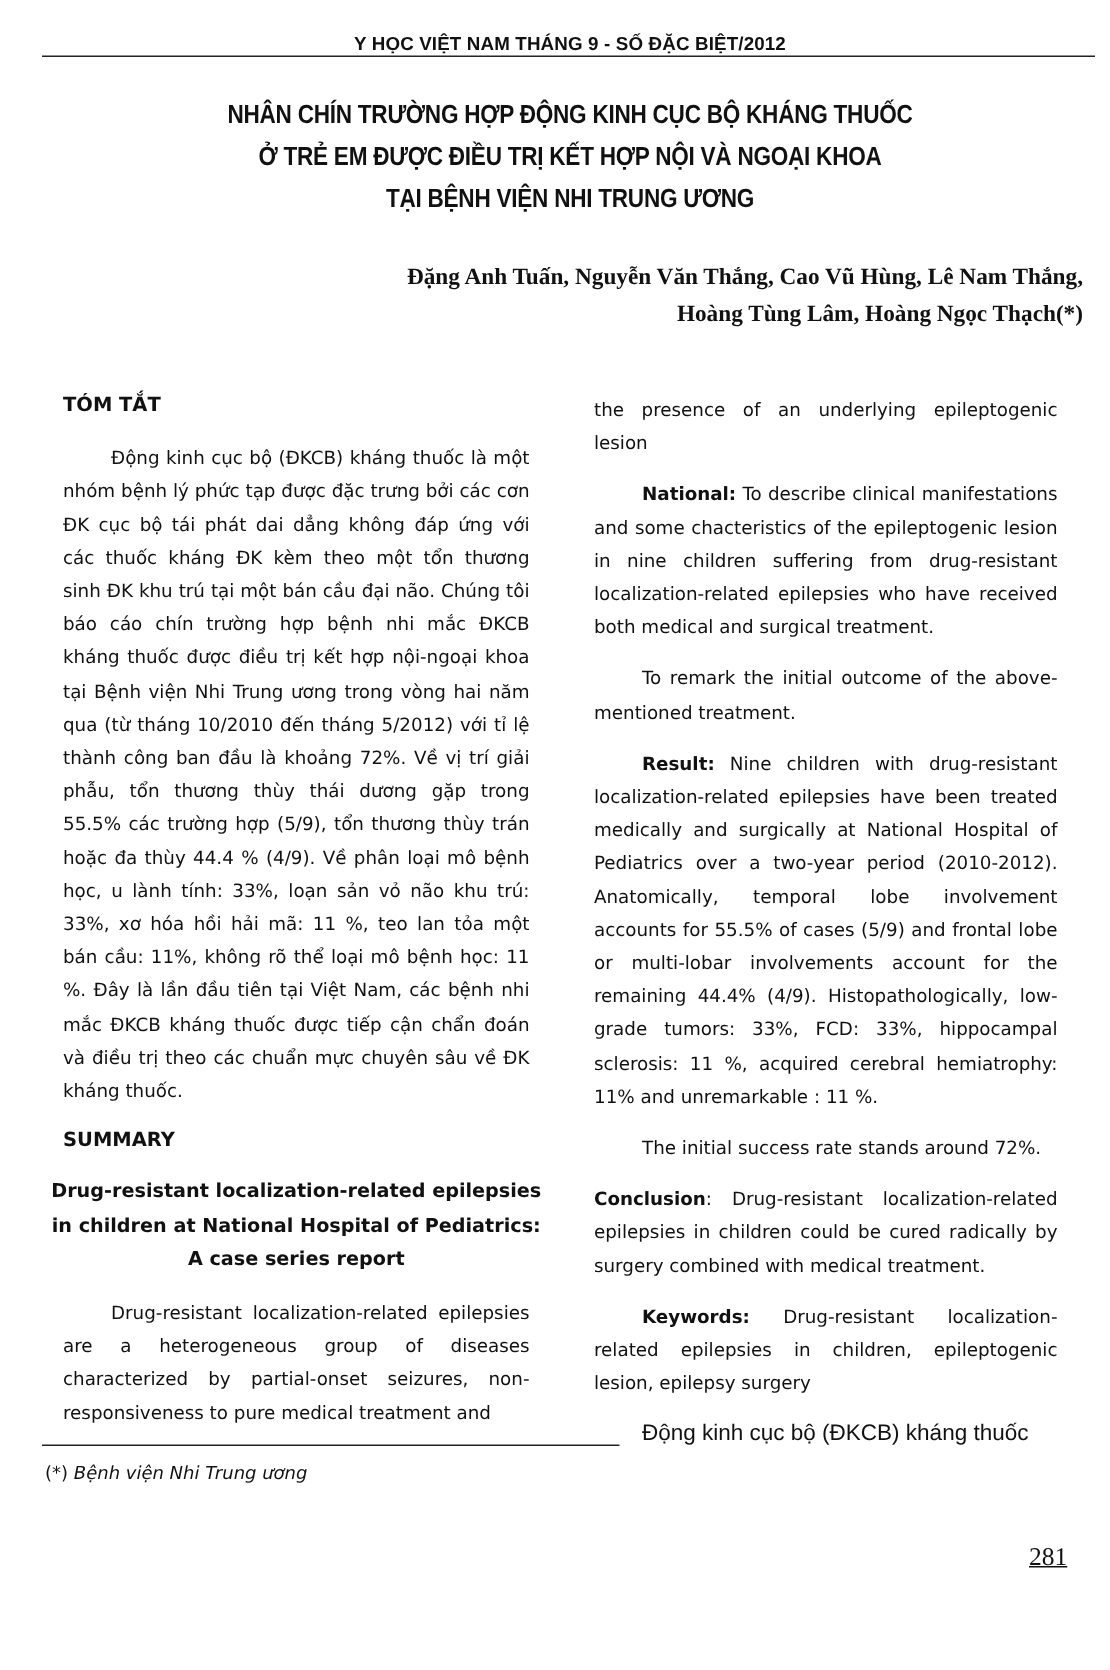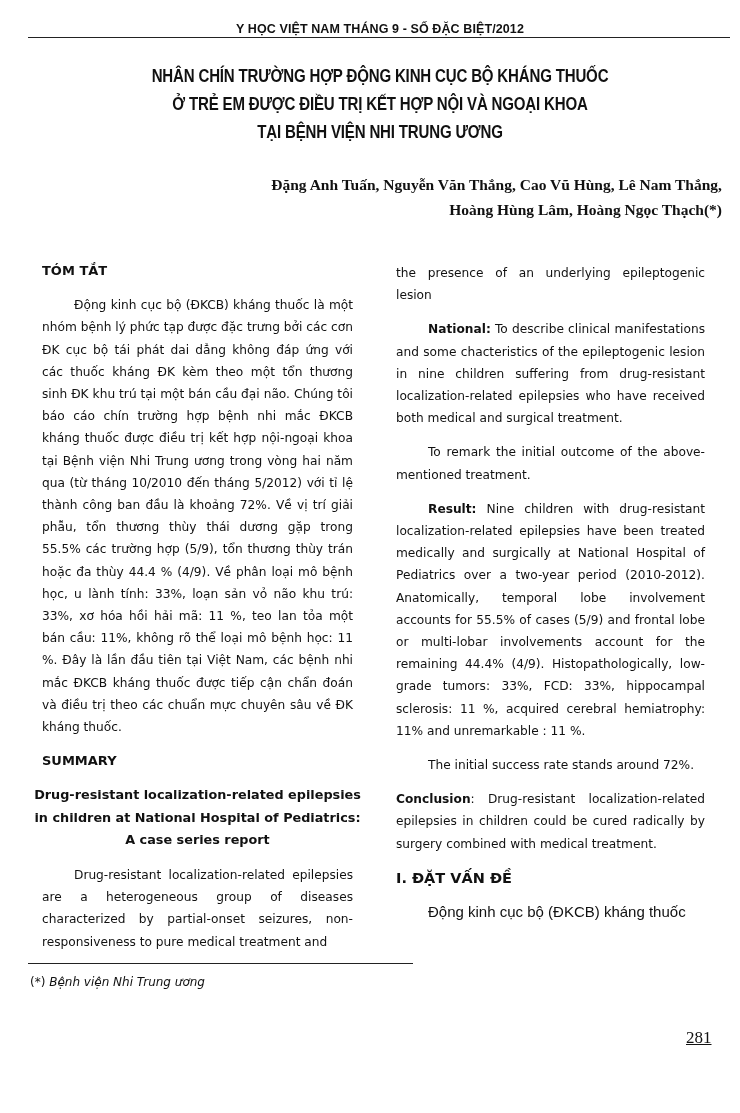--- a/index.html
+++ b/index.html
@@ -45,41 +45,41 @@
 <div class="head-rule"></div>
 
 <div class="title">
   <div>NHÂN CHÍN TRƯỜNG HỢP ĐỘNG KINH CỤC BỘ KHÁNG THUỐC</div>
   <div>Ở TRẺ EM ĐƯỢC ĐIỀU TRỊ KẾT HỢP NỘI VÀ NGOẠI KHOA</div>
   <div>TẠI BỆNH VIỆN NHI TRUNG ƯƠNG</div>
 </div>
 
 <div class="authors">
   <div>Đặng Anh Tuấn, Nguyễn Văn Thắng, Cao Vũ Hùng, Lê Nam Thắng,</div>
-  <div>Hoàng Hùng Lâm, Hoàng Ngọc Thạch(*)</div>
+  <div>Hoàng Tùng Lâm, Hoàng Ngọc Thạch(*)</div>
 </div>
 
 <div class="col col-left">
   <p class="h sec-tomtat">TÓM TẮT</p>
   <p class="indent">Động kinh cục bộ (ĐKCB) kháng thuốc là một nhóm bệnh lý phức tạp được đặc trưng bởi các cơn ĐK cục bộ tái phát dai dẳng không đáp ứng với các thuốc kháng ĐK kèm theo một tổn thương sinh ĐK khu trú tại một bán cầu đại não. Chúng tôi báo cáo chín trường hợp bệnh nhi mắc ĐKCB kháng thuốc được điều trị kết hợp nội-ngoại khoa tại Bệnh viện Nhi Trung ương trong vòng hai năm qua (từ tháng 10/2010 đến tháng 5/2012)  với tỉ lệ thành công ban đầu là khoảng 72%. Về vị trí giải phẫu, tổn thương thùy thái dương gặp trong  55.5% các trường hợp (5/9), tổn thương thùy trán hoặc đa thùy 44.4 % (4/9). Về phân loại mô bệnh học, u lành tính: 33%, loạn sản vỏ não khu trú: 33%, xơ hóa hồi hải mã: 11 %, teo lan tỏa một bán cầu: 11%,  không rõ thể loại mô bệnh học: 11 %. Đây là lần đầu tiên tại Việt Nam, các bệnh nhi mắc ĐKCB kháng thuốc được tiếp cận chẩn đoán và điều trị theo các chuẩn mực chuyên sâu về ĐK kháng thuốc.</p>
 
   <p class="h summary-head">SUMMARY</p>
   <div class="summary-title">Drug-resistant localization-related epilepsies in children at National Hospital of Pediatrics: A case series report</div>
   <p class="indent">Drug-resistant localization-related epilepsies are a heterogeneous group of diseases characterized by partial-onset seizures, non-responsiveness to pure medical treatment and</p>
 </div>
 
 <div class="col col-right">
   <p>the presence of an underlying epileptogenic lesion</p>
   <p class="indent gap-s"><span class="kw">National:</span><span> To describe clinical manifestations and some chacteristics of the epileptogenic lesion in nine children suffering from drug-resistant localization-related epilepsies who have received both medical and surgical treatment.</span></p>
   <p class="indent gap-s">To remark the initial outcome of the above-mentioned treatment.</p>
   <p class="indent gap-s"><span class="kw">Result:</span><span> Nine children with drug-resistant localization-related epilepsies have been treated medically and surgically at National Hospital of Pediatrics over a two-year period (2010-2012). Anatomically, temporal lobe involvement accounts for 55.5% of cases (5/9) and frontal lobe or multi-lobar involvements account for the remaining 44.4% (4/9). Histopathologically, low-grade tumors: 33%, FCD: 33%, hippocampal sclerosis: 11 %, acquired cerebral hemiatrophy: 11% and unremarkable : 11 %.</span></p>
   <p class="indent">The initial success rate stands around 72%.</p>
   <p><span class="kw">Conclusion</span><span>: Drug-resistant localization-related epilepsies in children could be cured radically by surgery combined with medical treatment.</span></p>
+  <p class="indent gap-s"><span class="kw">Keywords:</span><span> Drug-resistant localization-related epilepsies in children, epileptogenic lesion, epilepsy surgery</span></p>
 
-  <p class="sec1">I. ĐẶT VẤN ĐỀ</p>
   <p class="serif-line">Động kinh cục bộ (ĐKCB) kháng thuốc</p>
 </div>
 
 <div class="foot-rule"></div>
 <div class="footnote">
   <span>(*)</span>
   <i>Bệnh viện Nhi Trung ương</i>
 </div>
 
 <div class="page-num">281</div>

